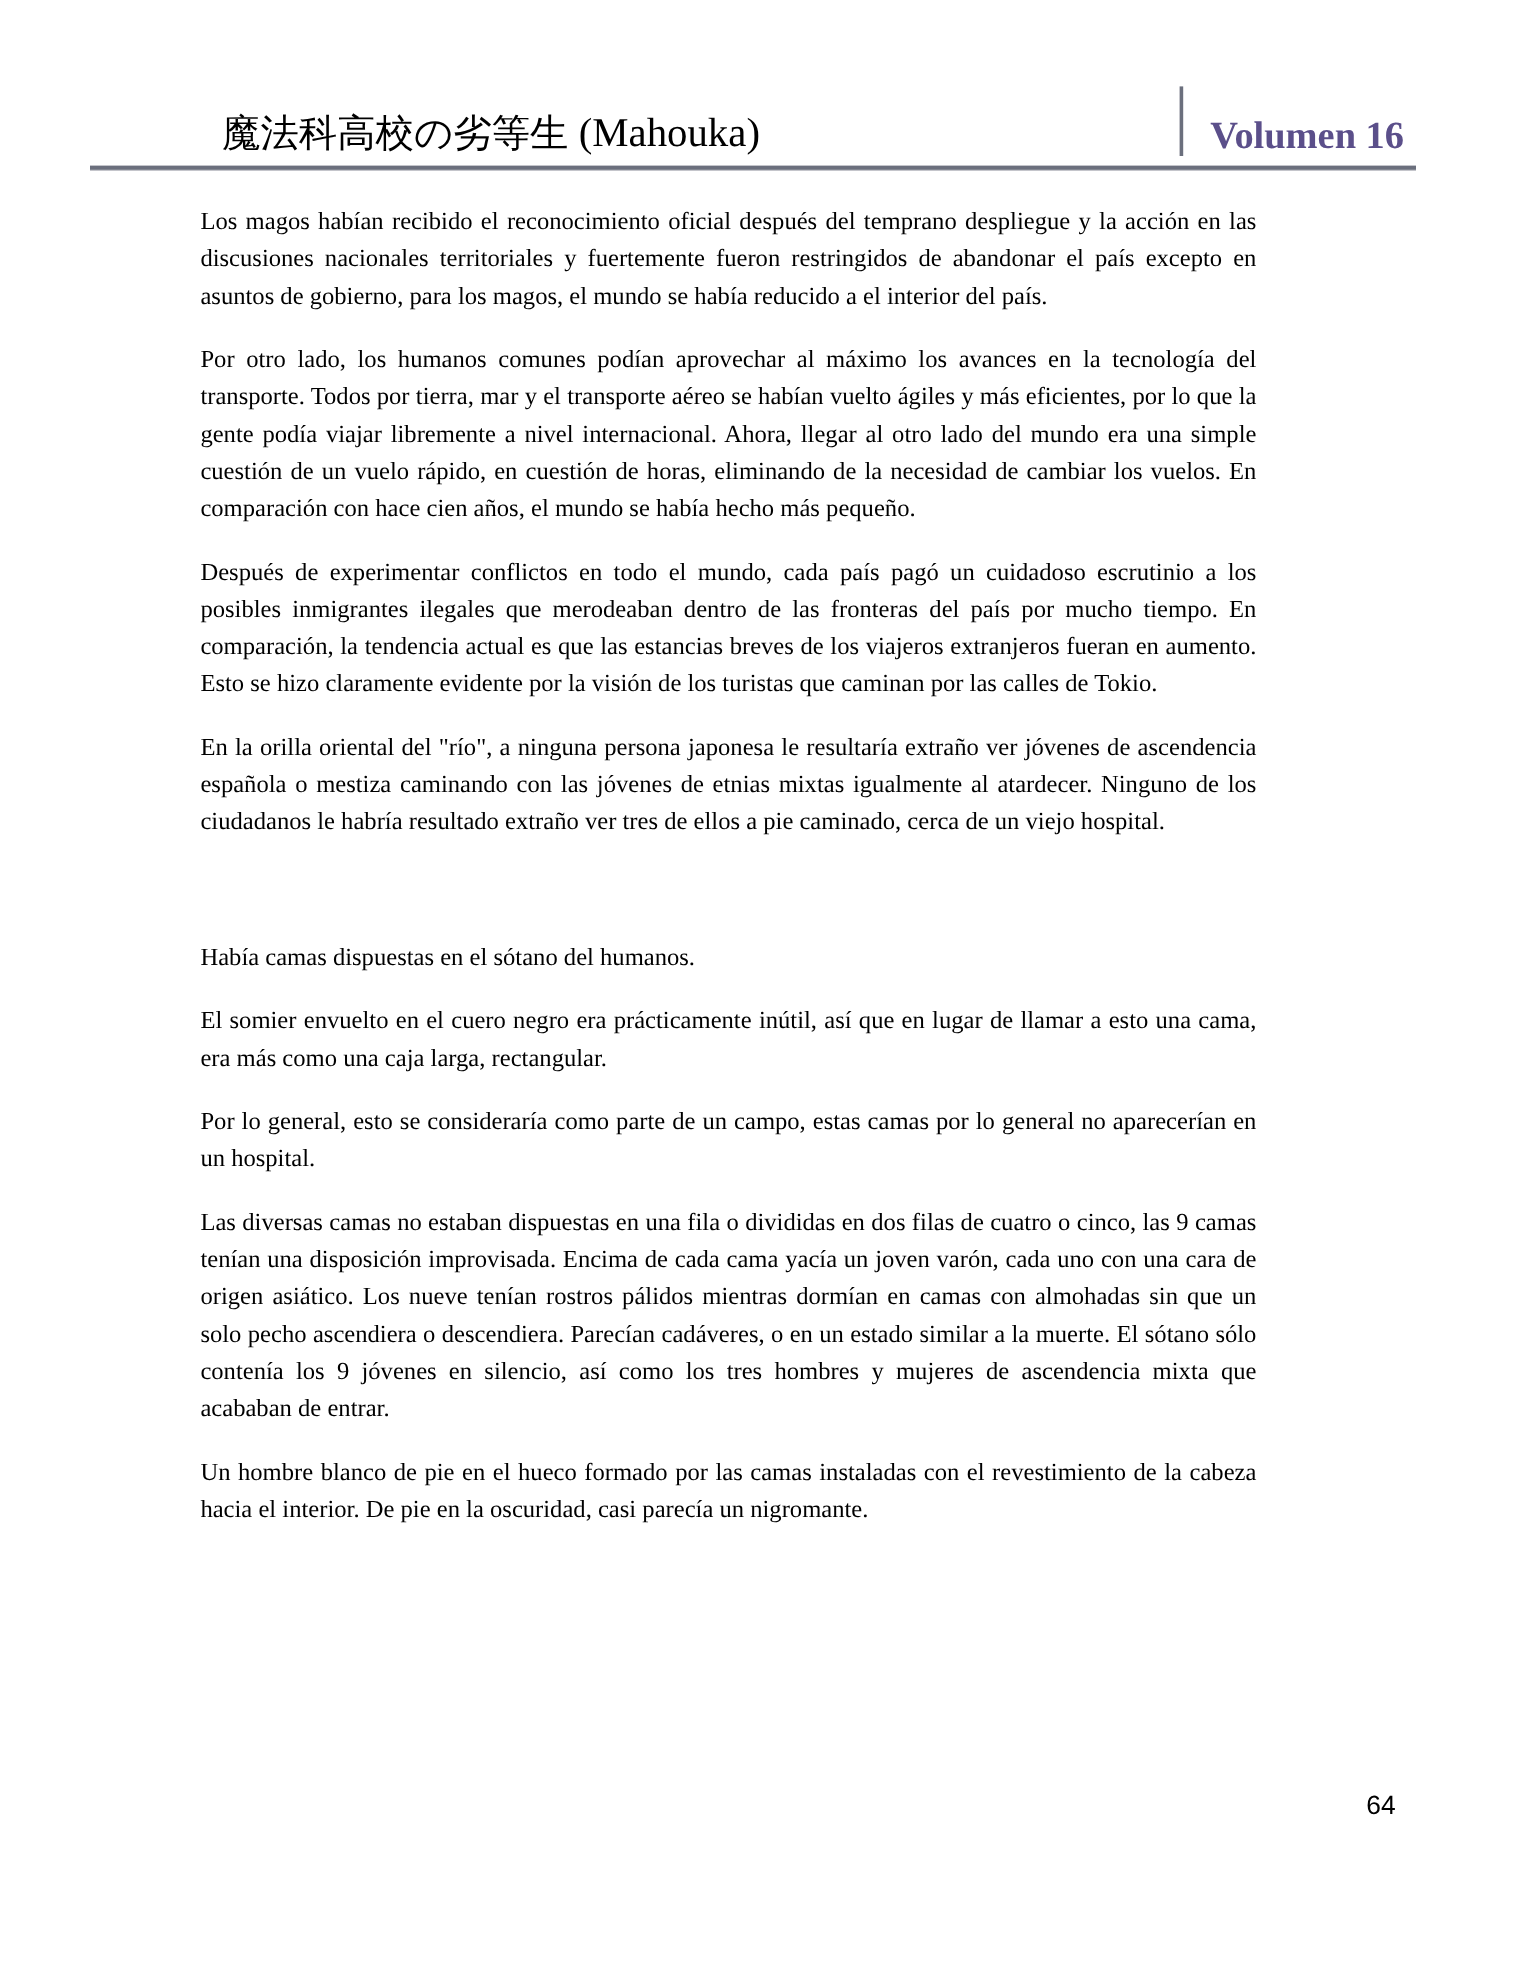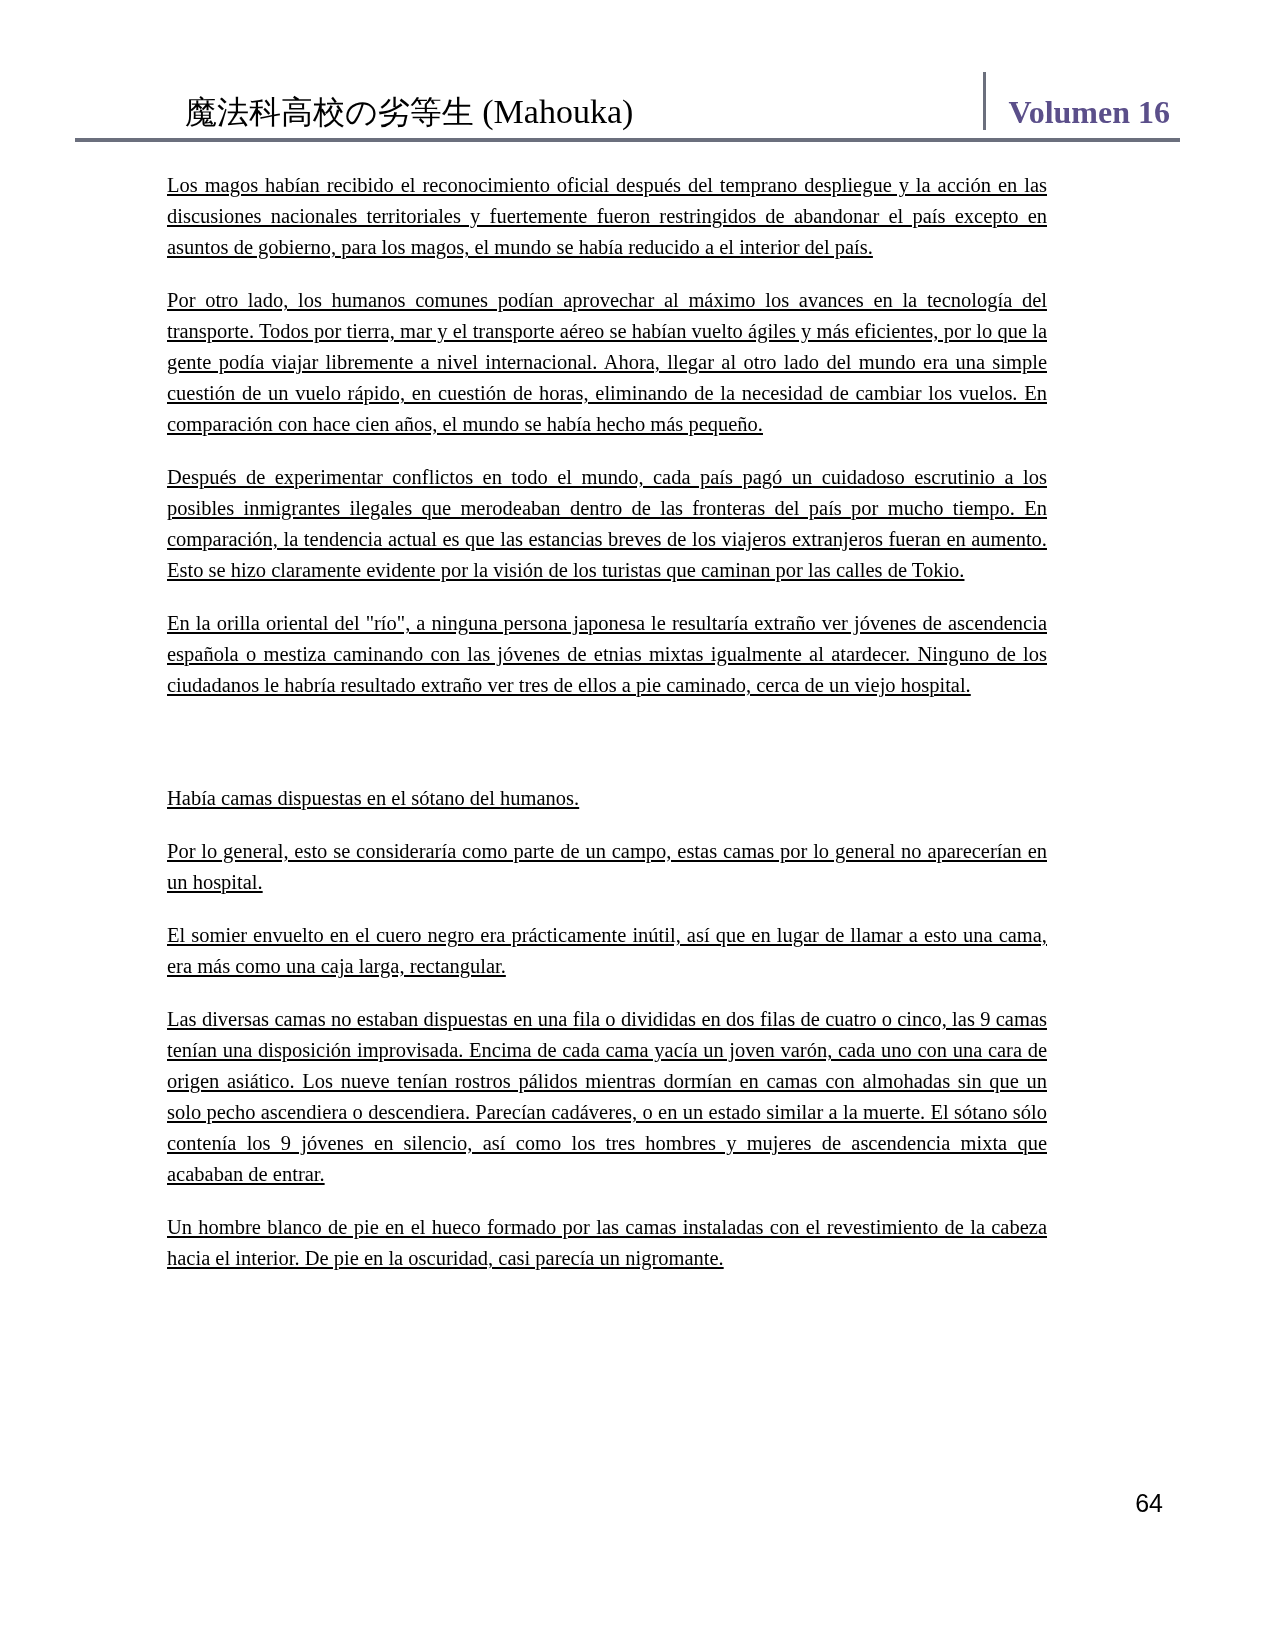--- a/index.html
+++ b/index.html
@@ -89,33 +89,32 @@
     top: 170px;
     width: 880px;
   }
   p.para {
     margin: 0 0 22px 0;
     font-size: 20.5px;
     line-height: 31px;
     text-align: justify;
     text-justify: inter-word;
     hyphens: none;
-    text-decoration: underline;
   }
   p.para:last-child { margin-bottom: 17px; }
   .gap {
     height: 60px;
   }
 
   
   .page-number {
     position: absolute;
     right: 112px;
     bottom: 132px;
-    font-size: 25px;
+    font-size: 22px;
     font-family: "Liberation Sans", sans-serif;
     color: #000000;
   }
 </style>
 </head>
 <body>
 
 <div class="page">
 
   <div class="header">
@@ -133,21 +132,21 @@
 
   <div class="content">
     <p class="para">Los magos habían recibido el reconocimiento oficial después del temprano despliegue y la acción en las discusiones nacionales territoriales y fuertemente fueron restringidos de abandonar el país excepto en asuntos de gobierno, para los magos, el mundo se había reducido a el interior del país.</p>
     <p class="para">Por otro lado, los humanos comunes podían aprovechar al máximo los avances en la tecnología del transporte. Todos por tierra, mar y el transporte aéreo se habían vuelto ágiles y más eficientes, por lo que la gente podía viajar libremente a nivel internacional. Ahora, llegar al otro lado del mundo era una simple cuestión de un vuelo rápido, en cuestión de horas, eliminando de la necesidad de cambiar los vuelos. En comparación con hace cien años, el mundo se había hecho más pequeño.</p>
     <p class="para">Después de experimentar conflictos en todo el mundo, cada país pagó un cuidadoso escrutinio a los posibles inmigrantes ilegales que merodeaban dentro de las fronteras del país por mucho tiempo. En comparación, la tendencia actual es que las estancias breves de los viajeros extranjeros fueran en aumento. Esto se hizo claramente evidente por la visión de los turistas que caminan por las calles de Tokio.</p>
     <p class="para">En la orilla oriental del "río", a ninguna persona japonesa le resultaría extraño ver jóvenes de ascendencia española o mestiza caminando con las jóvenes de etnias mixtas igualmente al atardecer. Ninguno de los ciudadanos le habría resultado extraño ver tres de ellos a pie caminado, cerca de un viejo hospital.</p>
 
     <div class="gap"></div>
 
     <p class="para">Había camas dispuestas en el sótano del humanos.</p>
+    <p class="para">El somier envuelto en el cuero negro era prácticamente inútil, así que en lugar de llamar a esto una cama, era más como una caja larga, rectangular.</p>
     <p class="para">Por lo general, esto se consideraría como parte de un campo, estas camas por lo general no aparecerían en un hospital.</p>
-    <p class="para">El somier envuelto en el cuero negro era prácticamente inútil, así que en lugar de llamar a esto una cama, era más como una caja larga, rectangular.</p>
     <p class="para">Las diversas camas no estaban dispuestas en una fila o divididas en dos filas de cuatro o cinco, las 9 camas tenían una disposición improvisada. Encima de cada cama yacía un joven varón, cada uno con una cara de origen asiático. Los nueve tenían rostros pálidos mientras dormían en camas con almohadas sin que un solo pecho ascendiera o descendiera. Parecían cadáveres, o en un estado similar a la muerte. El sótano sólo contenía los 9 jóvenes en silencio, así como los tres hombres y mujeres de ascendencia mixta que acababan de entrar.</p>
     <p class="para">Un hombre blanco de pie en el hueco formado por las camas instaladas con el revestimiento de la cabeza hacia el interior. De pie en la oscuridad, casi parecía un nigromante.</p>
   </div>
 
   <div class="page-number">64</div>
 
 </div>
 
 </body></html>

